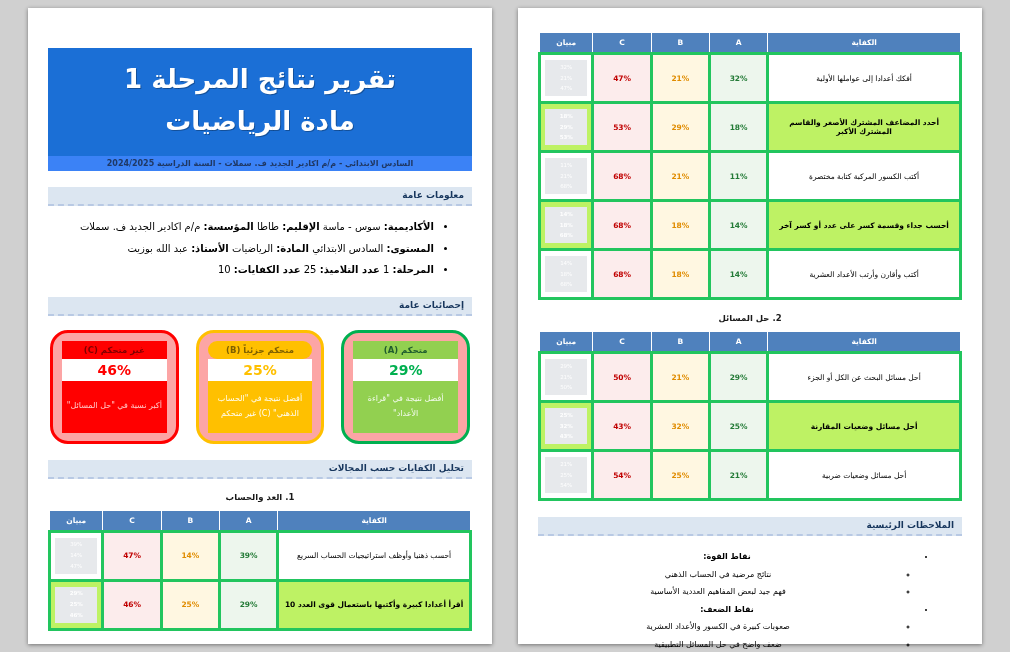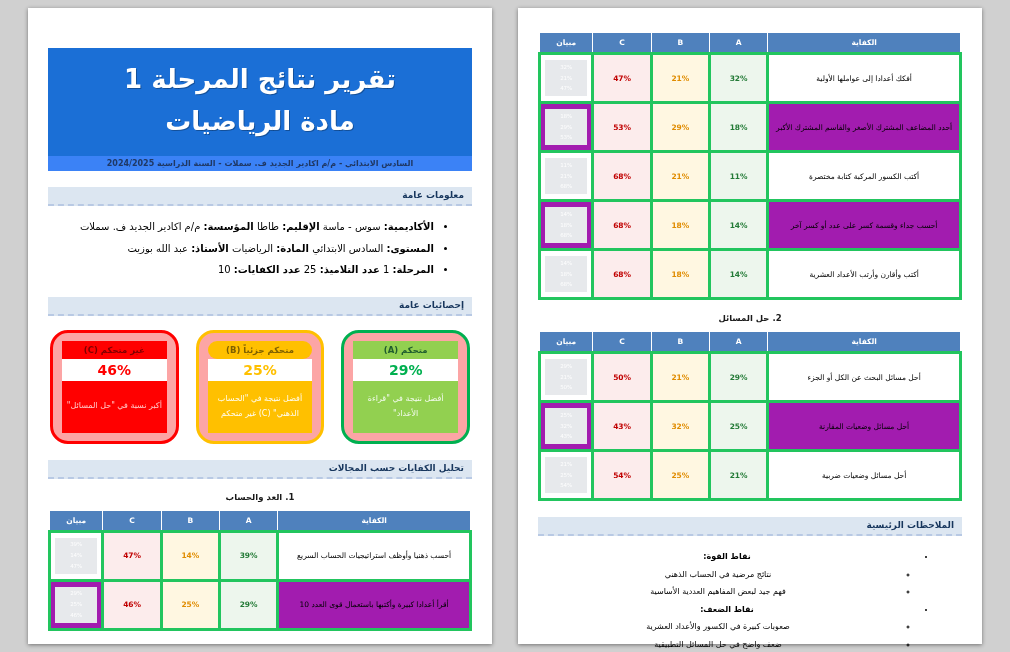--- a/index.html
+++ b/index.html
@@ -55,21 +55,21 @@
                   padding:5px 2px;border:1px solid #ffffff;}
   table.ctable td{border:3px solid #22c55e;text-align:center;vertical-align:middle;
                   padding:3px;height:40px;font-size:7.5px;}
   table.ctable col.c-comp{width:44%;}
   table.ctable col.c-pct{width:13.3%;}
   table.ctable col.c-thumb{width:12.2%;}
   td.comp{font-size:7px;color:#000;}
   td.ca{background:#edf6ed;color:#237a36;font-weight:bold;}
   td.cb{background:#fff7e1;color:#e08c00;font-weight:bold;}
   td.cc{background:#fcecec;color:#c00000;font-weight:bold;}
-  tr.odd td.comp, tr.odd td.thumbcell{background:#a21caf;}
+  tr.odd td.comp, tr.odd td.thumbcell{background:#bef264;font-weight:bold;}
   .thumb-box{width:42px;height:36px;margin:1px auto;background:#e7e9ec;
              color:rgba(255,255,255,.95);font-size:5.5px;line-height:1.95;
              display:flex;flex-direction:column;justify-content:center;}
 
   
   ul.notes{margin:12px 34px 0 0;padding:0 12px 0 0;font-size:8px;color:#000;
            line-height:2.2;list-style:disc;text-align:center;}
   ul.notes > li > b{font-weight:bold;}
   ul.notes ul{list-style:circle;margin:0;padding:0 18px 0 0;font-weight:normal;}
 </style>

